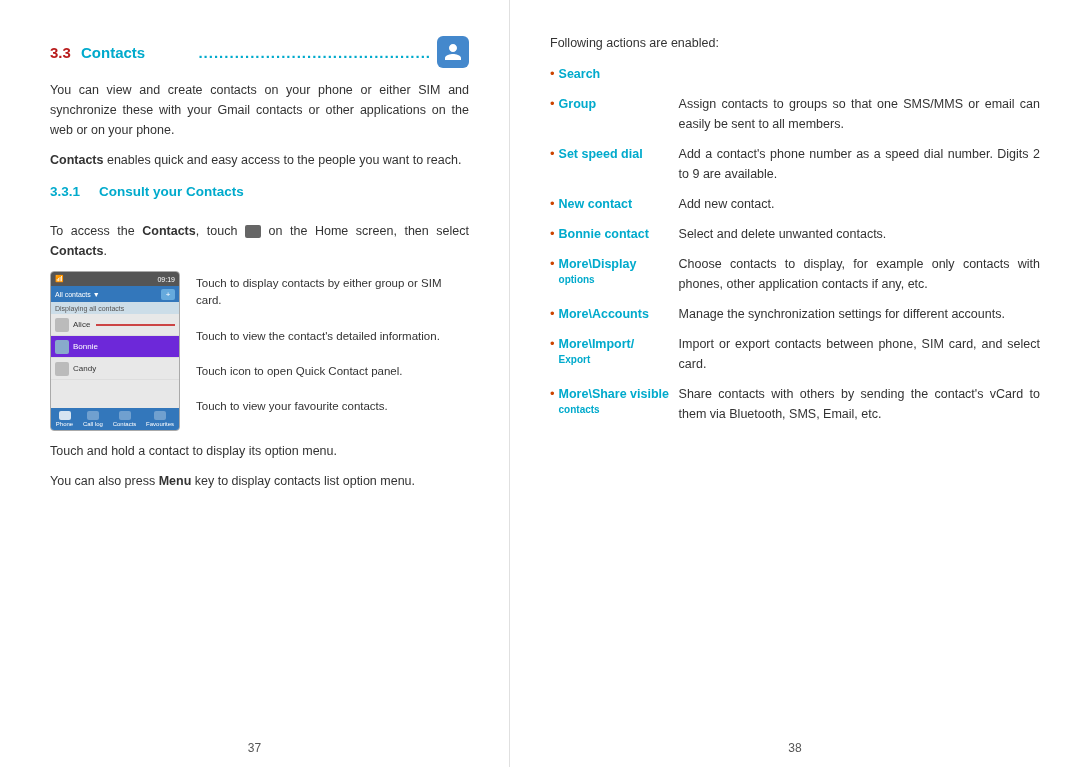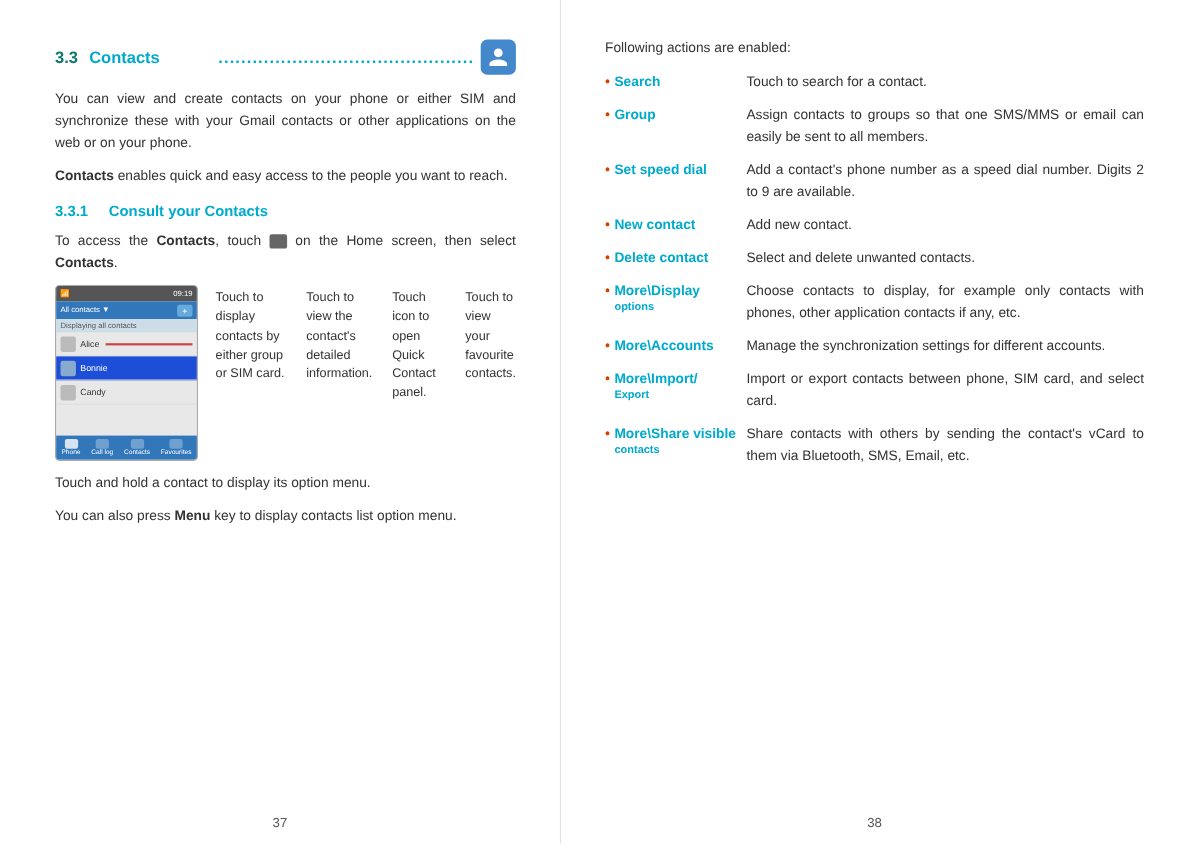--- a/index.html
+++ b/index.html
@@ -23,21 +23,21 @@
       width: 570px;
       padding: 36px 40px 36px 40px;
       position: relative;
     }
     .section-heading {
       display: flex;
       align-items: center;
       margin-bottom: 12px;
     }
     .section-number {
-      color: #0f766e;
+      color: #b91c1c;
       font-size: 15px;
       font-weight: bold;
       margin-right: 4px;
     }
     .section-title {
       color: #00aacc;
       font-size: 15px;
       font-weight: bold;
       flex: 1;
     }
@@ -66,21 +66,21 @@
       line-height: 1.6;
       color: #333;
       text-align: justify;
       margin-bottom: 10px;
     }
     .body-text strong {
       font-weight: bold;
       color: #333;
     }
     .subsection-heading {
-      margin: 14px 0 10px 0;
+      margin: 14px 0 22px 0;
     }
     .subsection-number {
       color: #00aacc;
       font-size: 13.5px;
       font-weight: bold;
     }
     .subsection-title {
       color: #00aacc;
       font-size: 13.5px;
       font-weight: bold;
@@ -150,21 +150,21 @@
     }
     .phone-contact-row {
       display: flex;
       align-items: center;
       height: 22px;
       padding: 0 4px;
       border-bottom: 1px solid #ddd;
       gap: 4px;
     }
     .phone-contact-row.selected {
-      background: #1d4ed8;
+      background: #6d28d9;
     }
     .phone-contact-row.selected span {
       color: white;
     }
     .contact-avatar {
       width: 14px;
       height: 14px;
       background: #bbb;
       border-radius: 2px;
       flex-shrink: 0;
@@ -204,20 +204,21 @@
     }
     .phone-bottom-btn span {
       color: white;
       font-size: 6px;
     }
     .phone-bottom-btn.active .btn-icon {
       background: rgba(255,255,255,0.8);
     }
     .callouts {
       display: flex;
+      flex-direction: column;
       gap: 18px;
       padding-top: 4px;
     }
     .callout-item {
       display: flex;
       align-items: flex-start;
       gap: 0;
       position: relative;
     }
     .callout-text {
@@ -402,21 +403,20 @@
 </div>
 
 <div class="page-right">
   <p class="following-text">Following actions are enabled:</p>
 
   <ul class="action-list">
 
     <li class="action-item">
       <span class="bullet">•</span>
       <span class="action-term">Search</span>
-      <span class="action-desc">Touch to search for a contact.</span>
     </li>
 
     <li class="action-item">
       <span class="bullet">•</span>
       <span class="action-term">Group</span>
       <span class="action-desc">Assign contacts to groups so that one SMS/MMS or email can easily be sent to all members.</span>
     </li>
 
     <li class="action-item">
       <span class="bullet">•</span>
@@ -425,21 +425,21 @@
     </li>
 
     <li class="action-item">
       <span class="bullet">•</span>
       <span class="action-term">New contact</span>
       <span class="action-desc">Add new contact.</span>
     </li>
 
     <li class="action-item">
       <span class="bullet">•</span>
-      <span class="action-term">Delete contact</span>
+      <span class="action-term">Bonnie contact</span>
       <span class="action-desc">Select and delete unwanted contacts.</span>
     </li>
 
     <li class="action-item">
       <span class="bullet">•</span>
       <div class="action-term-block">
         <span class="action-term">More\Display</span>
         <span class="action-term-sub">options</span>
       </div>
       <span class="action-desc">Choose contacts to display, for example only contacts with phones, other application contacts if any, etc.</span>

